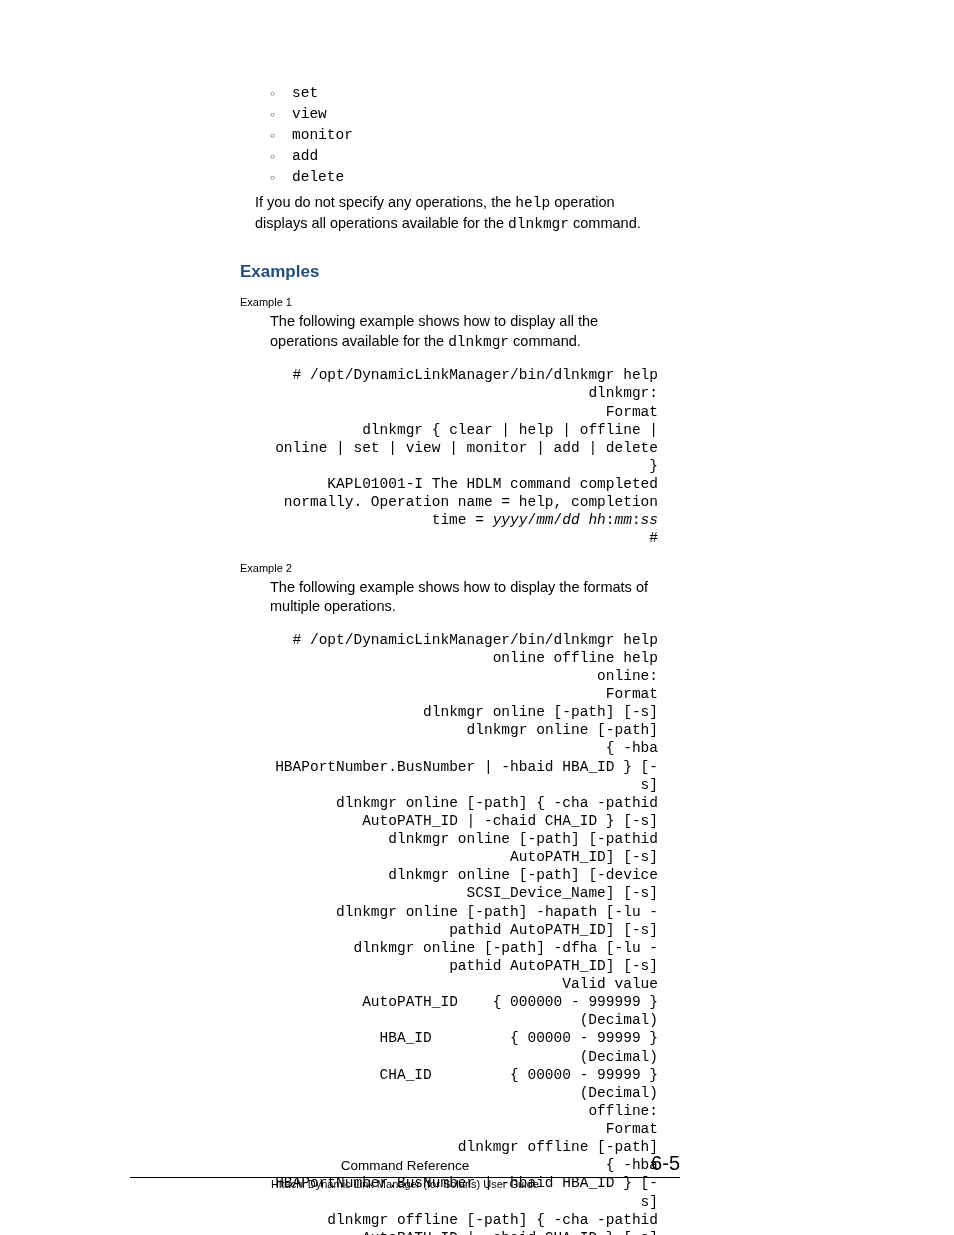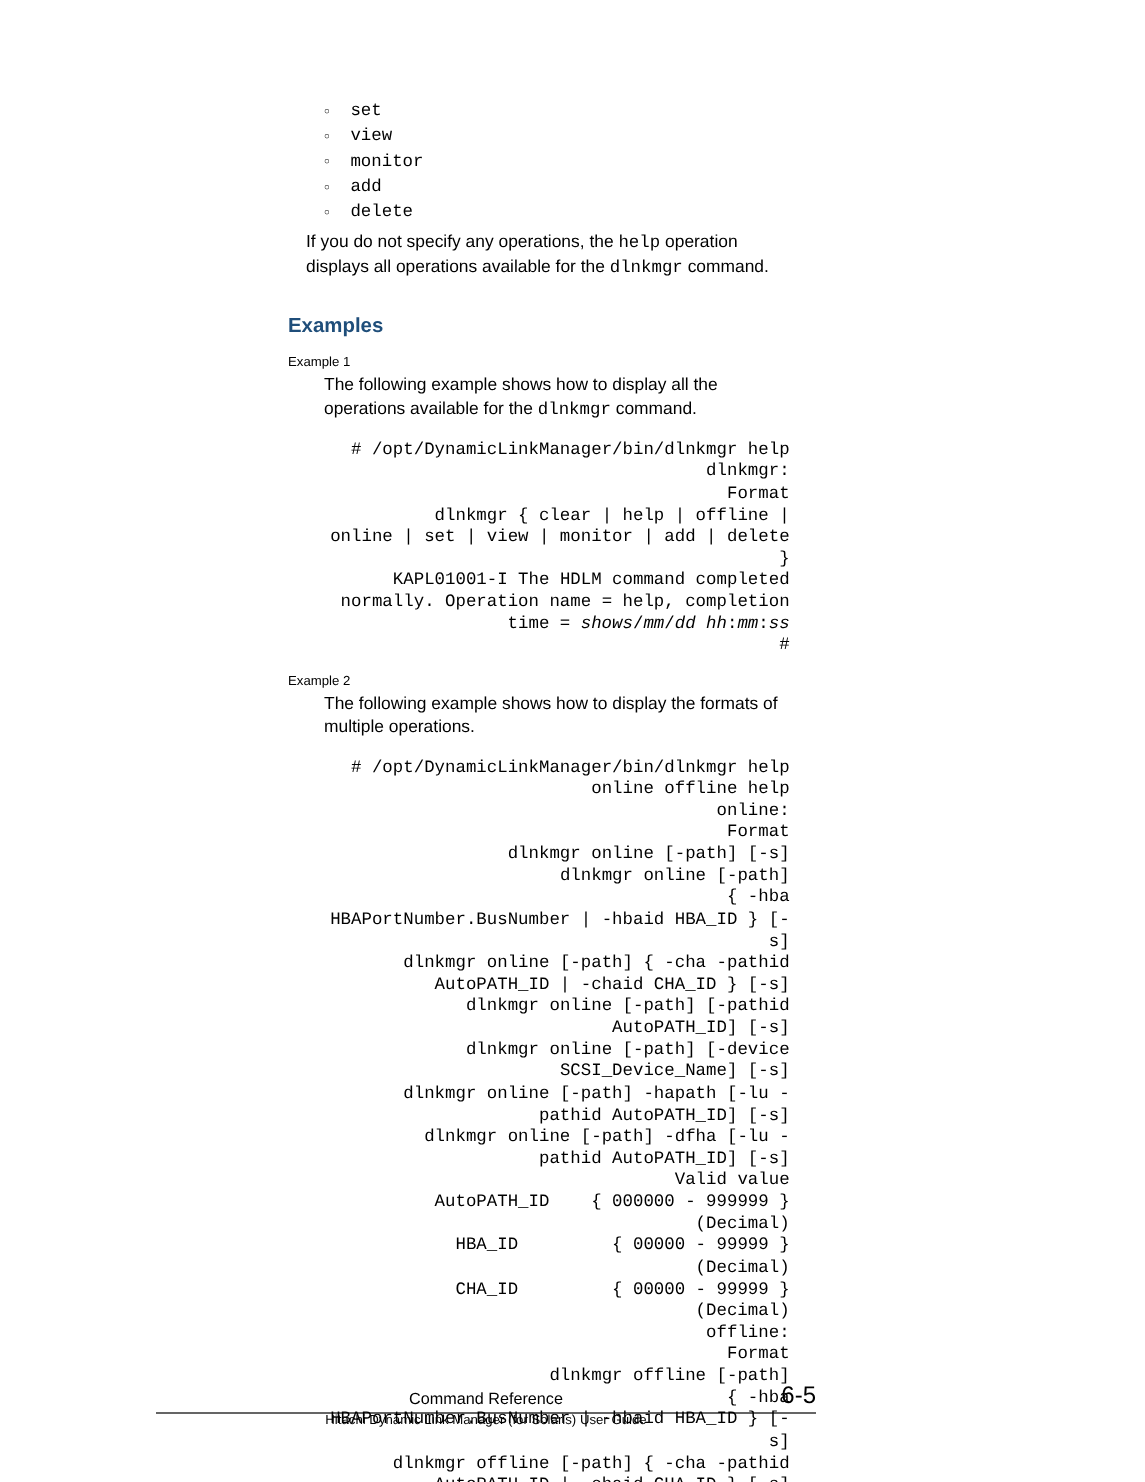--- a/index.html
+++ b/index.html
@@ -119,21 +119,21 @@
 
     <p class="example-label">Example 1</p>
     <p class="example-desc">
       <span>The following example shows how to display all the operations available for the </span><span class="code-inline">dlnkmgr</span><span> command.</span>
     </p>
 
     <pre class="code"><span># /opt/DynamicLinkManager/bin/dlnkmgr help
 dlnkmgr:
   Format
     dlnkmgr { clear | help | offline | online | set | view | monitor | add | delete }
-KAPL01001-I The HDLM command completed normally. Operation name = help, completion time = </span><span class="var">shows</span><span>/</span><span class="var">mm</span><span>/</span><span class="var">dd</span><span> </span><span class="var">hh</span><span>:</span><span class="var">mm</span><span>:</span><span class="var">ss</span><span>
+KAPL01001-I The HDLM command completed normally. Operation name = help, completion time = </span><span class="var">yyyy</span><span>/</span><span class="var">mm</span><span>/</span><span class="var">dd</span><span> </span><span class="var">hh</span><span>:</span><span class="var">mm</span><span>:</span><span class="var">ss</span><span>
 #</span></pre>
 
     <p class="example-label" style="">Example 2</p>
     <p class="example-desc">The following example shows how to display the formats of multiple operations.</p>
 
     <pre class="code"># /opt/DynamicLinkManager/bin/dlnkmgr help online offline help
 online:
   Format
     dlnkmgr online [-path] [-s]
     dlnkmgr online [-path]

